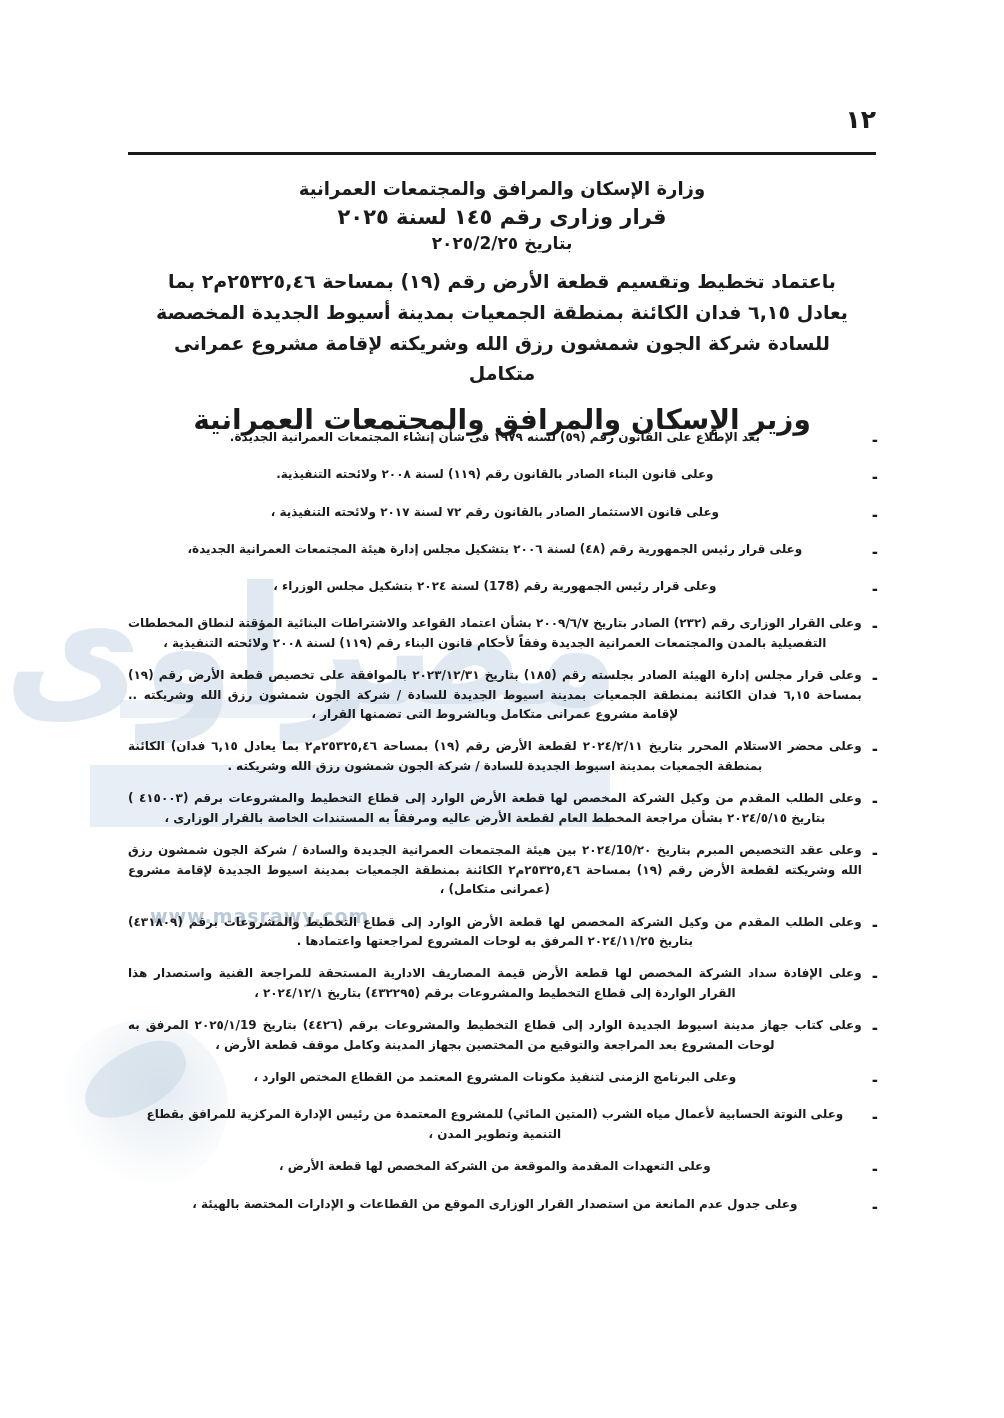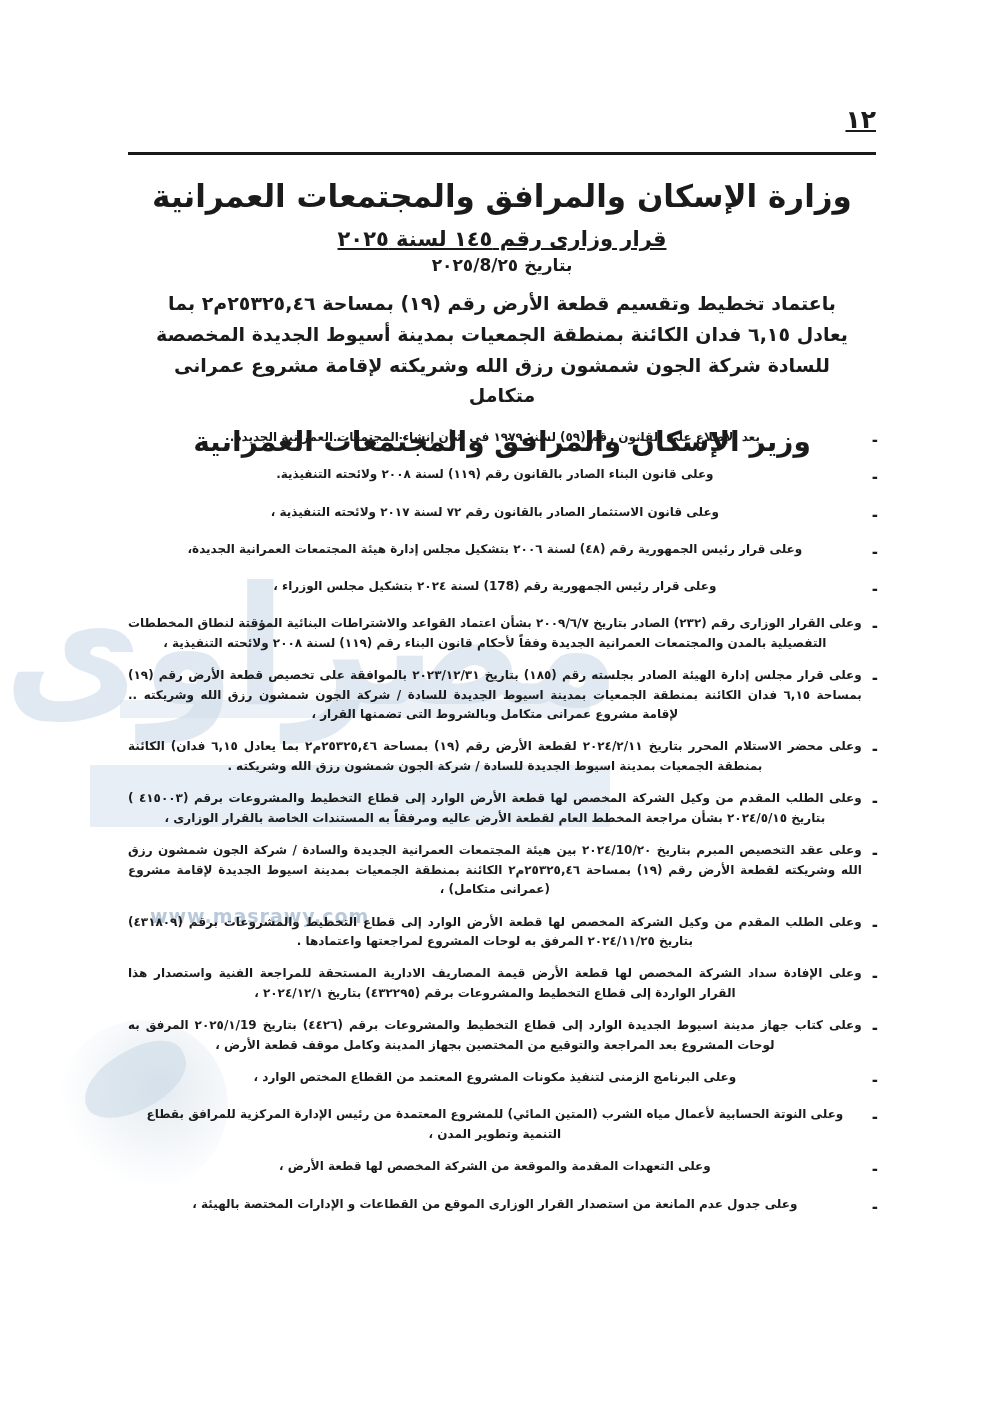--- a/index.html
+++ b/index.html
@@ -102,50 +102,48 @@
     align-items: flex-end;
     justify-content: flex-start;
     gap: 42px;
     font-size: 23px;
     font-weight: bold;
     letter-spacing: 0px;
   }
   .head-page-no {
     font-size: 25px;
     font-weight: bold;
-    text-decoration: underline;
   }
   .head-rule {
     position: absolute;
     top: 152px;
     left: 128px;
     width: 748px;
     height: 3px;
     background: #1b1b1b;
   }
 
   .title-block {
     position: absolute;
     top: 178px;
     left: 128px;
     width: 748px;
     text-align: center;
   }
   .ministry {
-    font-size: 31px;
+    font-size: 18px;
     font-weight: bold;
     letter-spacing: 0px;
-    margin-bottom: 13px;
+    margin-bottom: 6px;
     text-align: center;
   }
   .decree-no {
     font-size: 21px;
     font-weight: bold;
     margin-bottom: 4px;
-    text-decoration: underline;
   }
   .decree-date {
     font-size: 17px;
     font-weight: bold;
     margin-bottom: 8px;
   }
   .subject {
     font-size: 19px;
     line-height: 1.62;
     font-weight: bold;
@@ -203,21 +201,21 @@
 <div class="page">
 
   <div class="running-head">
     <span class="head-page-no">١٢</span>
   </div>
   <div class="head-rule"></div>
 
   <div class="title-block">
     <div class="ministry">وزارة الإسكان والمرافق والمجتمعات العمرانية</div>
     <div class="decree-no">قرار وزارى رقم ١٤٥ لسنة ٢٠٢٥</div>
-    <div class="decree-date">بتاريخ ٢٠٢٥/8/٢٥</div>
+    <div class="decree-date">بتاريخ ٢٠٢٥/2/٢٥</div>
     <div class="subject">باعتماد تخطيط وتقسيم قطعة الأرض رقم (١٩) بمساحة ٢٥٣٢٥,٤٦م٢ بما يعادل ٦,١٥ فدان الكائنة بمنطقة الجمعيات بمدينة أسيوط الجديدة المخصصة للسادة شركة الجون شمشون رزق الله وشريكته لإقامة مشروع عمرانى متكامل</div>
     <div class="signatory">وزير الإسكان والمرافق والمجتمعات العمرانية</div>
   </div>
 
   <div class="clauses">
 
     <div class="clause">
       <span class="dash">-</span>
       <span class="clause-text center">بعد الإطلاع على القانون رقم (٥٩) لسنه ١٩٧٩ فى شأن إنشاء المجتمعات العمرانية الجديدة.</span>
     </div>

